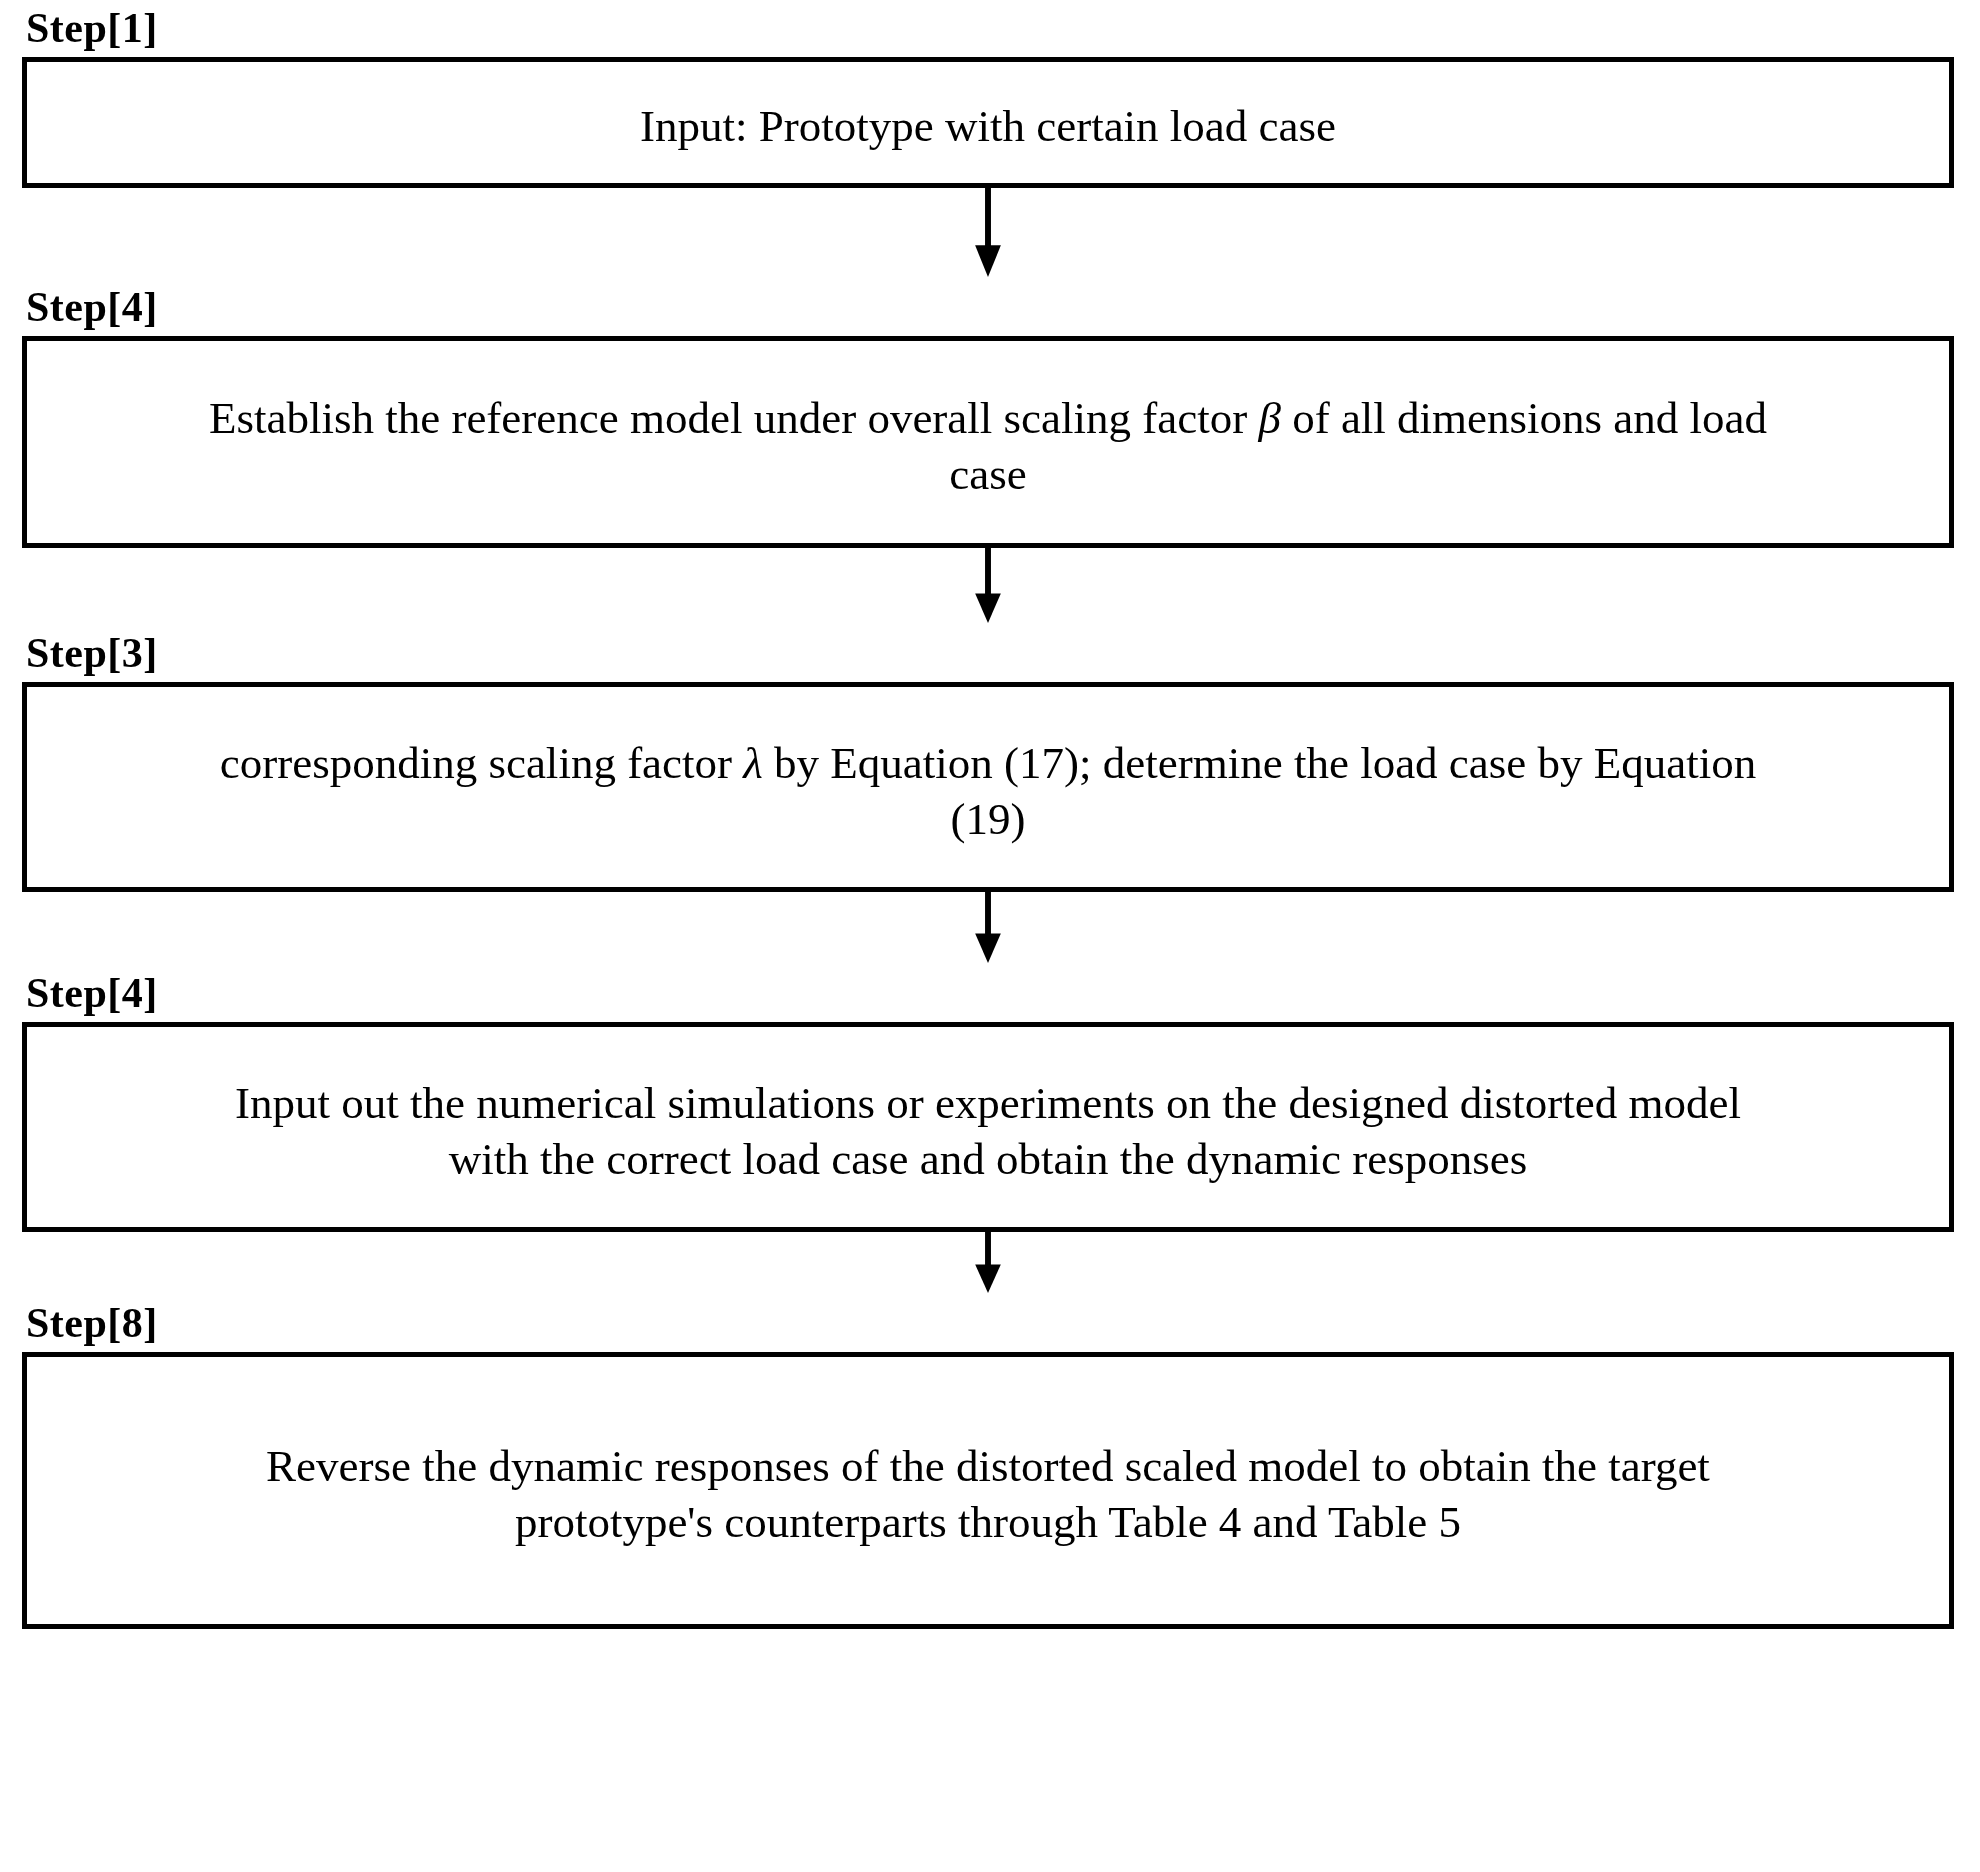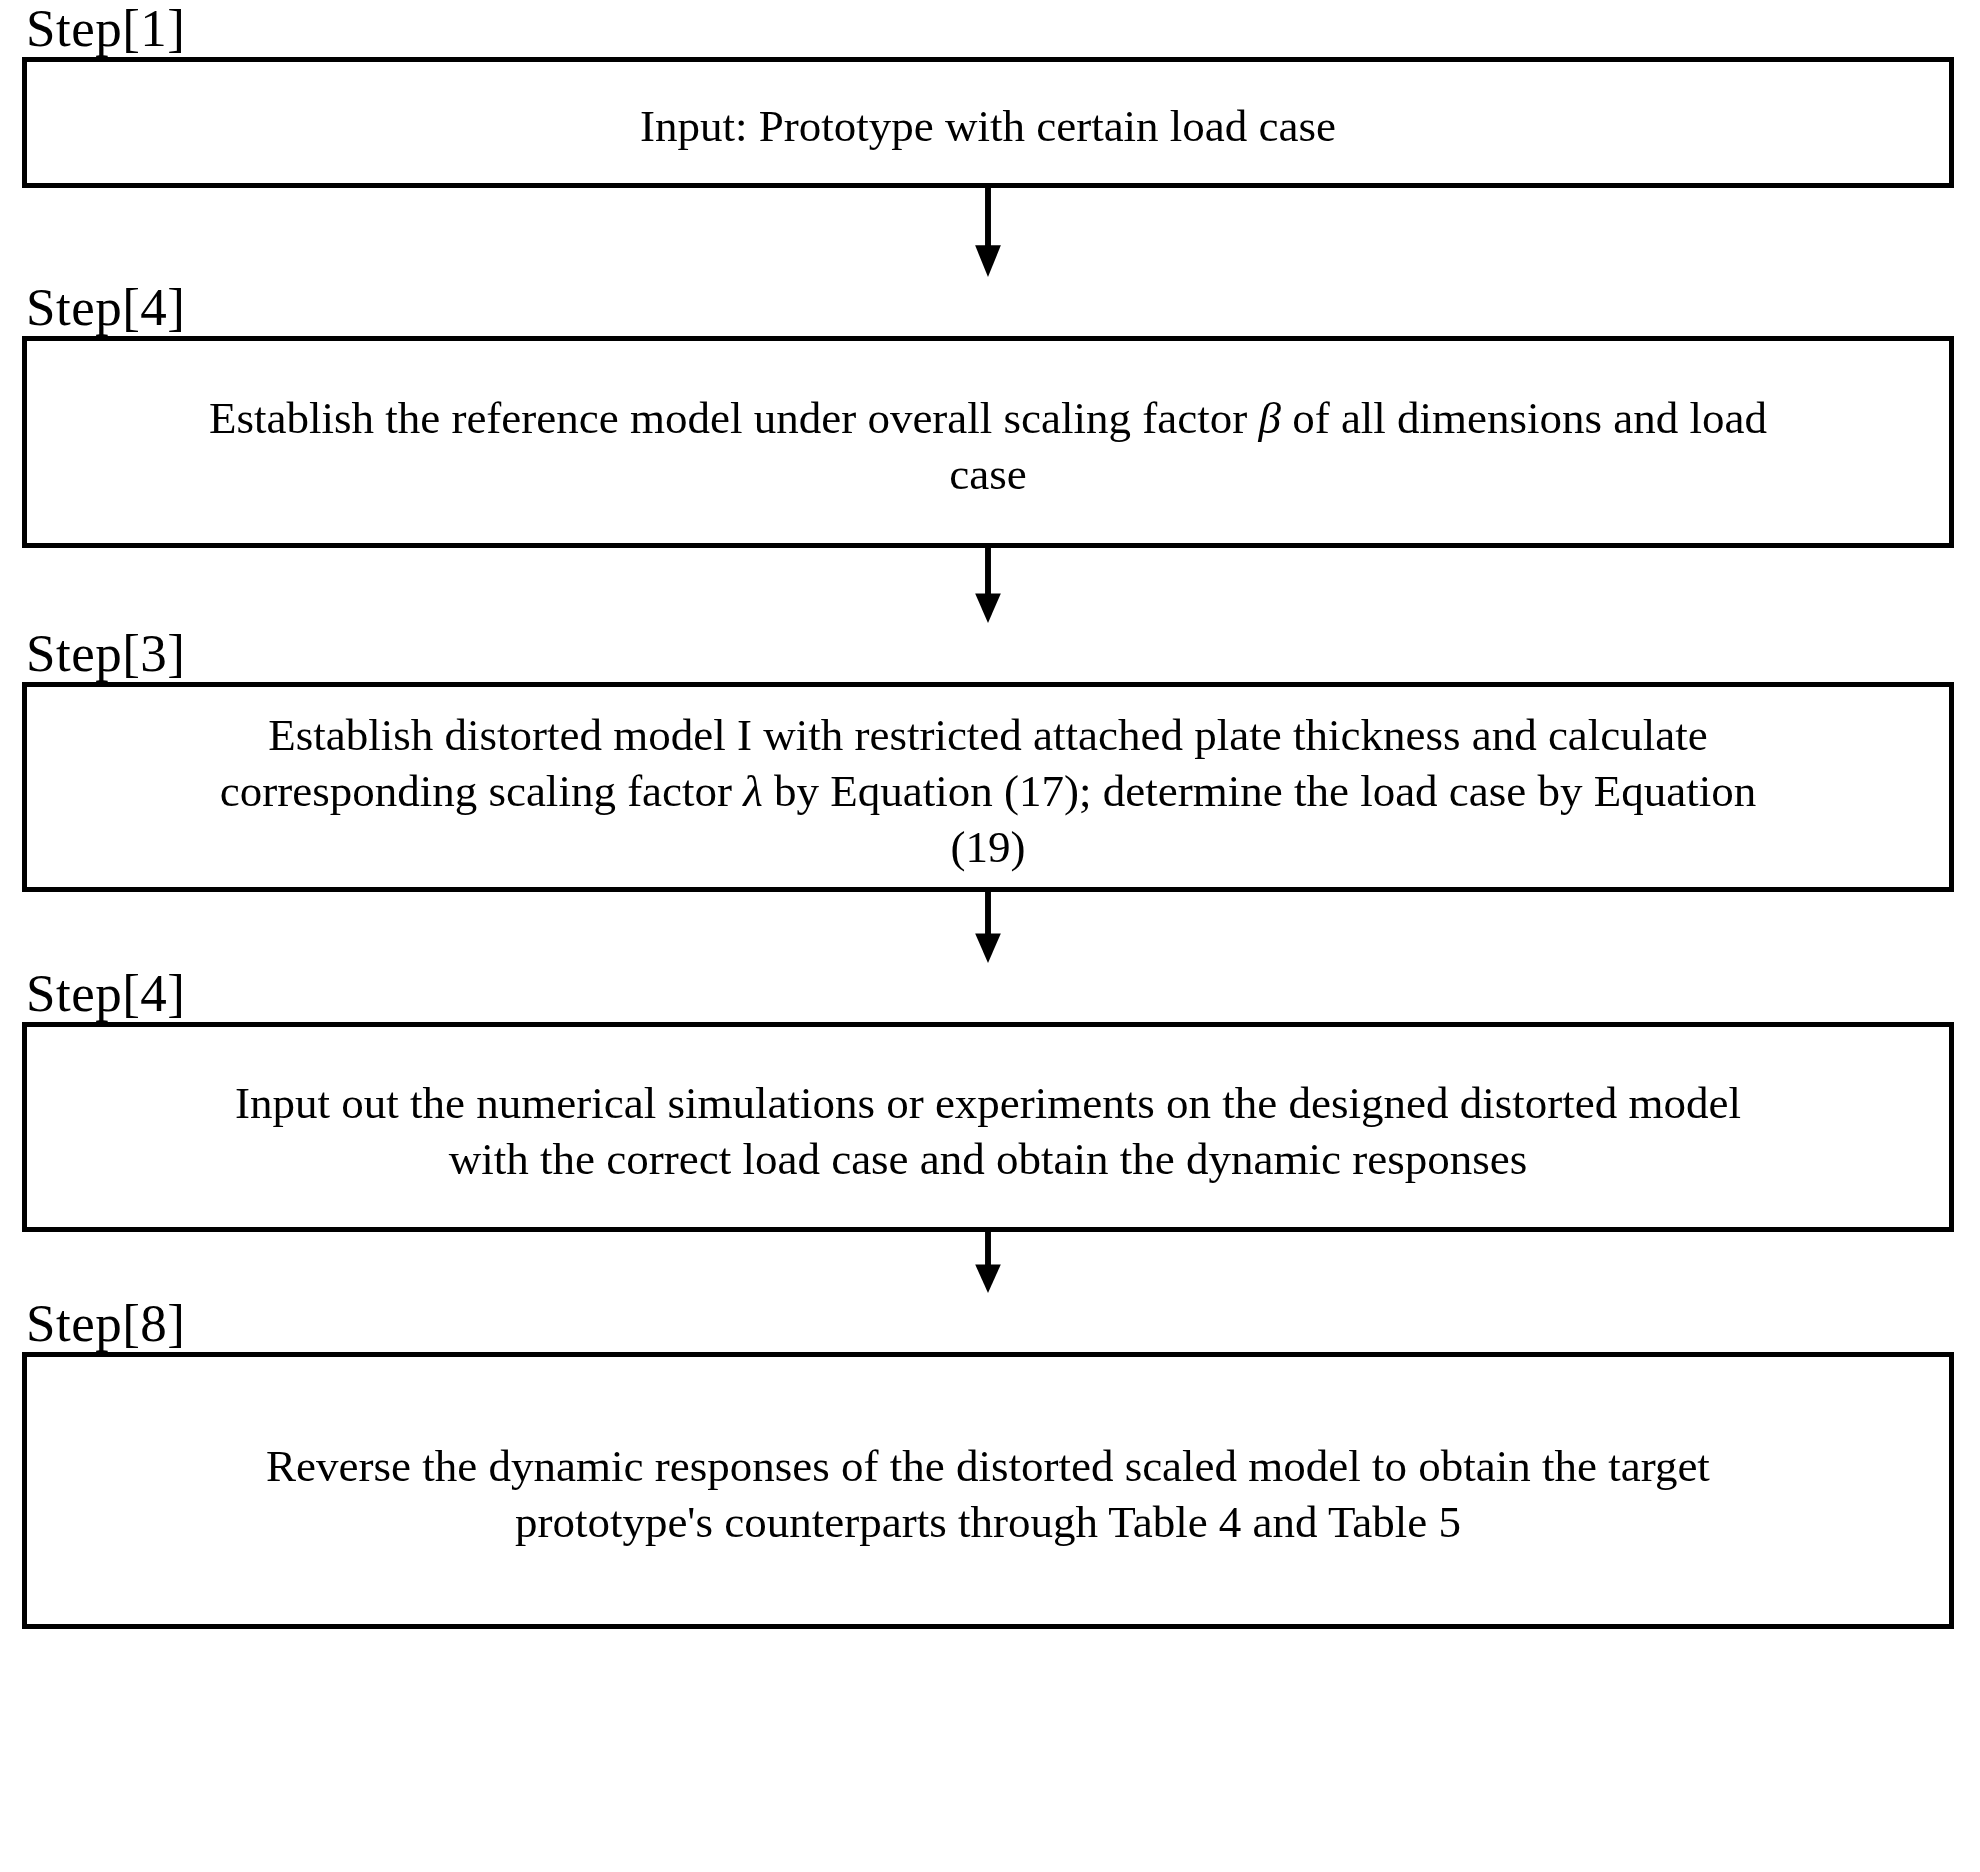--- a/index.html
+++ b/index.html
@@ -18,25 +18,26 @@
     position: relative;
     width: 1980px;
     height: 1872px;
     box-sizing: border-box;
     padding: 0 26px 0 22px;
   }
   .step-group {
     position: relative;
   }
   .step-label {
-    font-size: 53px;
+    font-size: 42px;
     line-height: 57px;
     letter-spacing: 0.5px;
     padding-left: 4px;
     white-space: nowrap;
+    font-weight: bold;
   }
   .step-box {
     border: 5px solid #000000;
     box-sizing: border-box;
     width: 100%;
     display: flex;
     align-items: center;
     justify-content: center;
     background: #ffffff;
   }
@@ -108,21 +109,20 @@
     <svg class="arrow-svg" width="40" height="77" viewBox="0 0 40 78" aria-hidden="true">
       <line x1="20" y1="0" x2="20" y2="57" stroke="#000000" stroke-width="6"></line>
       <polygon points="20,76 7,46 33,46" fill="#000000"></polygon>
     </svg>
   </div>
 
   <div class="step-group">
     <div class="step-label">Step[3]</div>
     <div class="step-box" id="box3">
       <div class="step-text">
-        <div>Establish distorted model I with restricted attached plate thickness and calculate</div>
         <div>corresponding scaling factor <span class="sym">λ</span> by Equation (17); determine the load case by Equation</div>
         <div>(19)</div>
       </div>
     </div>
   </div>
 
   <div class="connector" id="gap3">
     <svg class="arrow-svg" width="40" height="73" viewBox="0 0 40 74" aria-hidden="true">
       <line x1="20" y1="0" x2="20" y2="53" stroke="#000000" stroke-width="6"></line>
       <polygon points="20,72 7,42 33,42" fill="#000000"></polygon>

